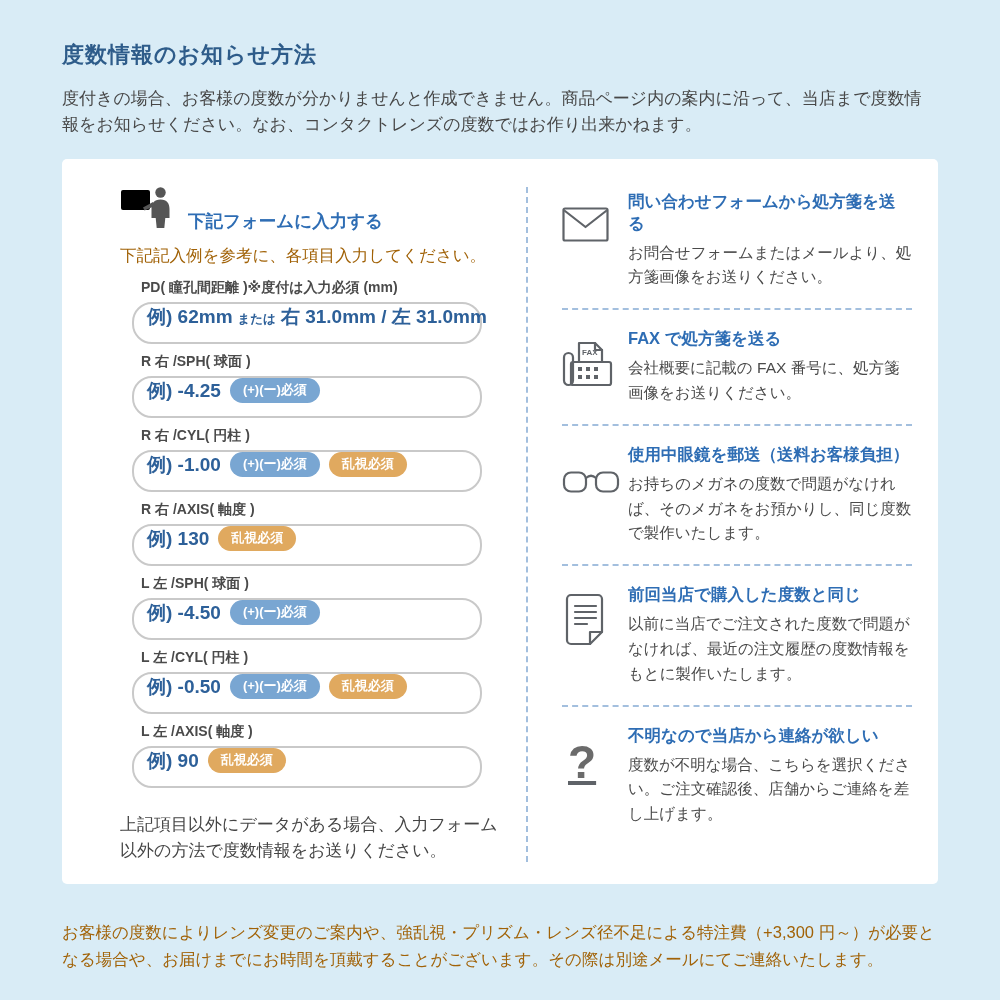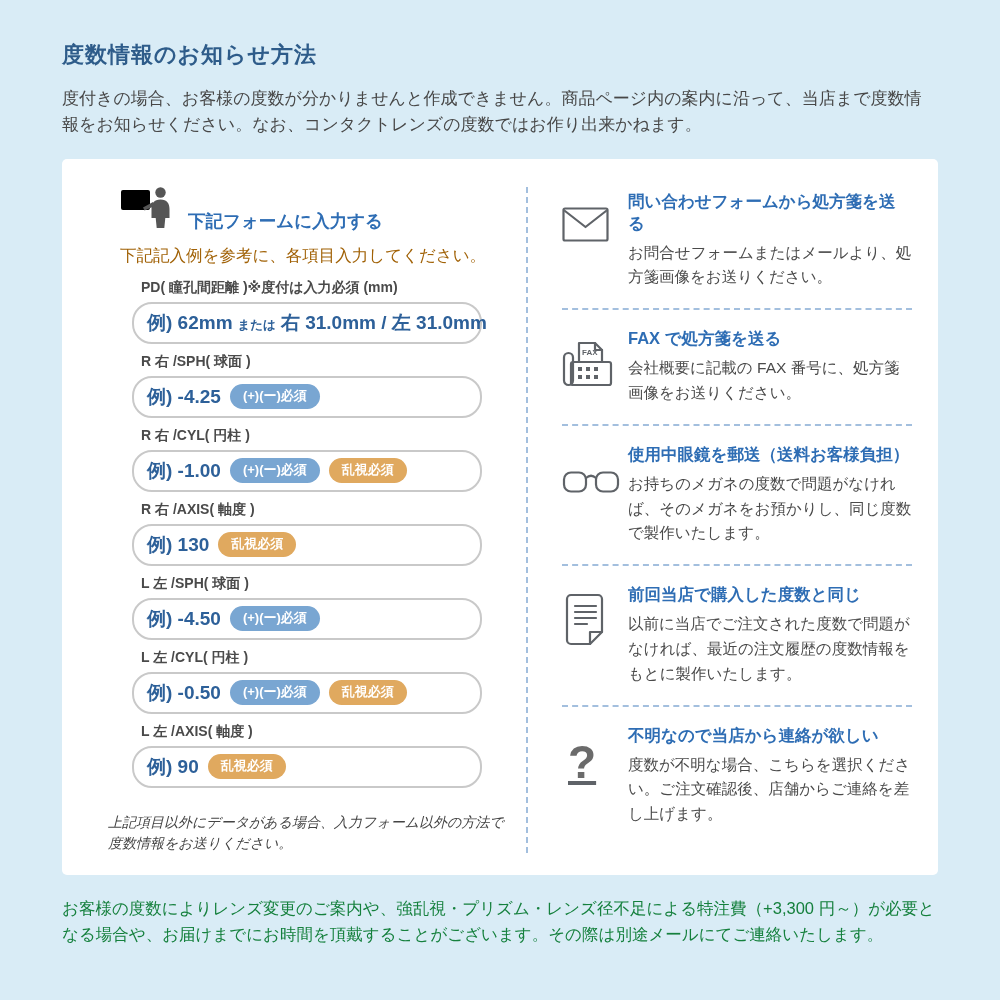--- a/index.html
+++ b/index.html
@@ -23,44 +23,44 @@
   }
   
   .left-col{flex:0 0 422px;}
   .form-header{display:flex;align-items:flex-end;gap:18px;padding-left:30px;margin:4px 0 12px;}
   .form-title{color:var(--accent,#2e6db4);font-size:17.5px;font-weight:bold;}
   .form-instruction{font-size:16.5px;color:#a16207;margin:8px 0 12px 32px;}
   .fields{margin-left:44px;width:350px;}
   .field-label{font-size:14px;font-weight:bold;color:#4a4a4a;margin:9px 0 5px 9px;}
   .field-box{
     height:38px;border:2px solid #c9c9c9;border-radius:20px;background:#fff;
-    display:flex;align-items:center;gap:9px;padding:0 8px 0 13px;
+    display:flex;align-items:flex-start;gap:9px;padding:0 8px 0 13px;
   }
   .example{color:var(--exblue,#2d6099);font-weight:bold;font-size:19px;white-space:nowrap;}
   .example .small{font-size:12.5px;margin:0 5px;}
   .badge{
     font-size:13px;font-weight:bold;color:#fff;
     padding:4px 13px;border-radius:999px;white-space:nowrap;line-height:1.3;
   }
   .badge.sign{background:var(--badge-blue,#79a6d2);}
   .badge.astig{background:var(--badge-orange,#e0a95f);}
-  .form-note{font-size:14px;color:#444;line-height:1.55;margin:24px 0 0 20px;font-style:italic;}
+  .form-note{font-size:17px;color:#444;line-height:1.55;margin:24px 0 0 32px;}
   
   .vdivider{border-left:2px dashed var(--dash,#a3bfde);margin:6px 34px 2px 16px;}
   
   .right-col{flex:1;padding-top:10px;}
   .method{display:flex;}
   .micon{flex:0 0 66px;padding-top:8px;color:#5f6368;text-decoration:underline;}
   .micon svg{stroke:#5f6368;fill:none;stroke-width:2.2;stroke-linecap:round;stroke-linejoin:round;}
   .qmark{font-size:46px;font-weight:bold;color:#6b6b6b;line-height:1;display:block;margin:6px 0 0 6px;}
   .mtitle{color:var(--accent,#2e6db4);font-size:16.5px;font-weight:bold;margin-bottom:6px;}
   .mbody{font-size:15.5px;color:#4a4a4a;line-height:1.6;max-width:308px;}
   .hdivider{border-top:2px dashed var(--dash,#a3bfde);margin:18px 0;}
   
-  .outro{font-size:16.5px;color:#15803d;line-height:1.6;margin:20px 0 0;}
+  .outro{font-size:16.5px;color:#a16207;line-height:1.6;margin:35px 0 0;}
 </style>
 </head>
 <body style="--bg: #d9ecf6; --title: #2e5c8a; --accent: #2e6db4; --exblue: #2d6099; --badge-blue: #79a6d2; --badge-orange: #e0a95f; --dash: #a3bfde;">
 
 <h1 class="page-title">度数情報のお知らせ方法</h1>
 <p class="intro">度付きの場合、お客様の度数が分かりませんと作成できません。商品ページ内の案内に沿って、当店まで度数情報をお知らせください。なお、コンタクトレンズの度数ではお作り出来かねます。</p>
 
 <div class="card">
 
   <div class="left-col">

